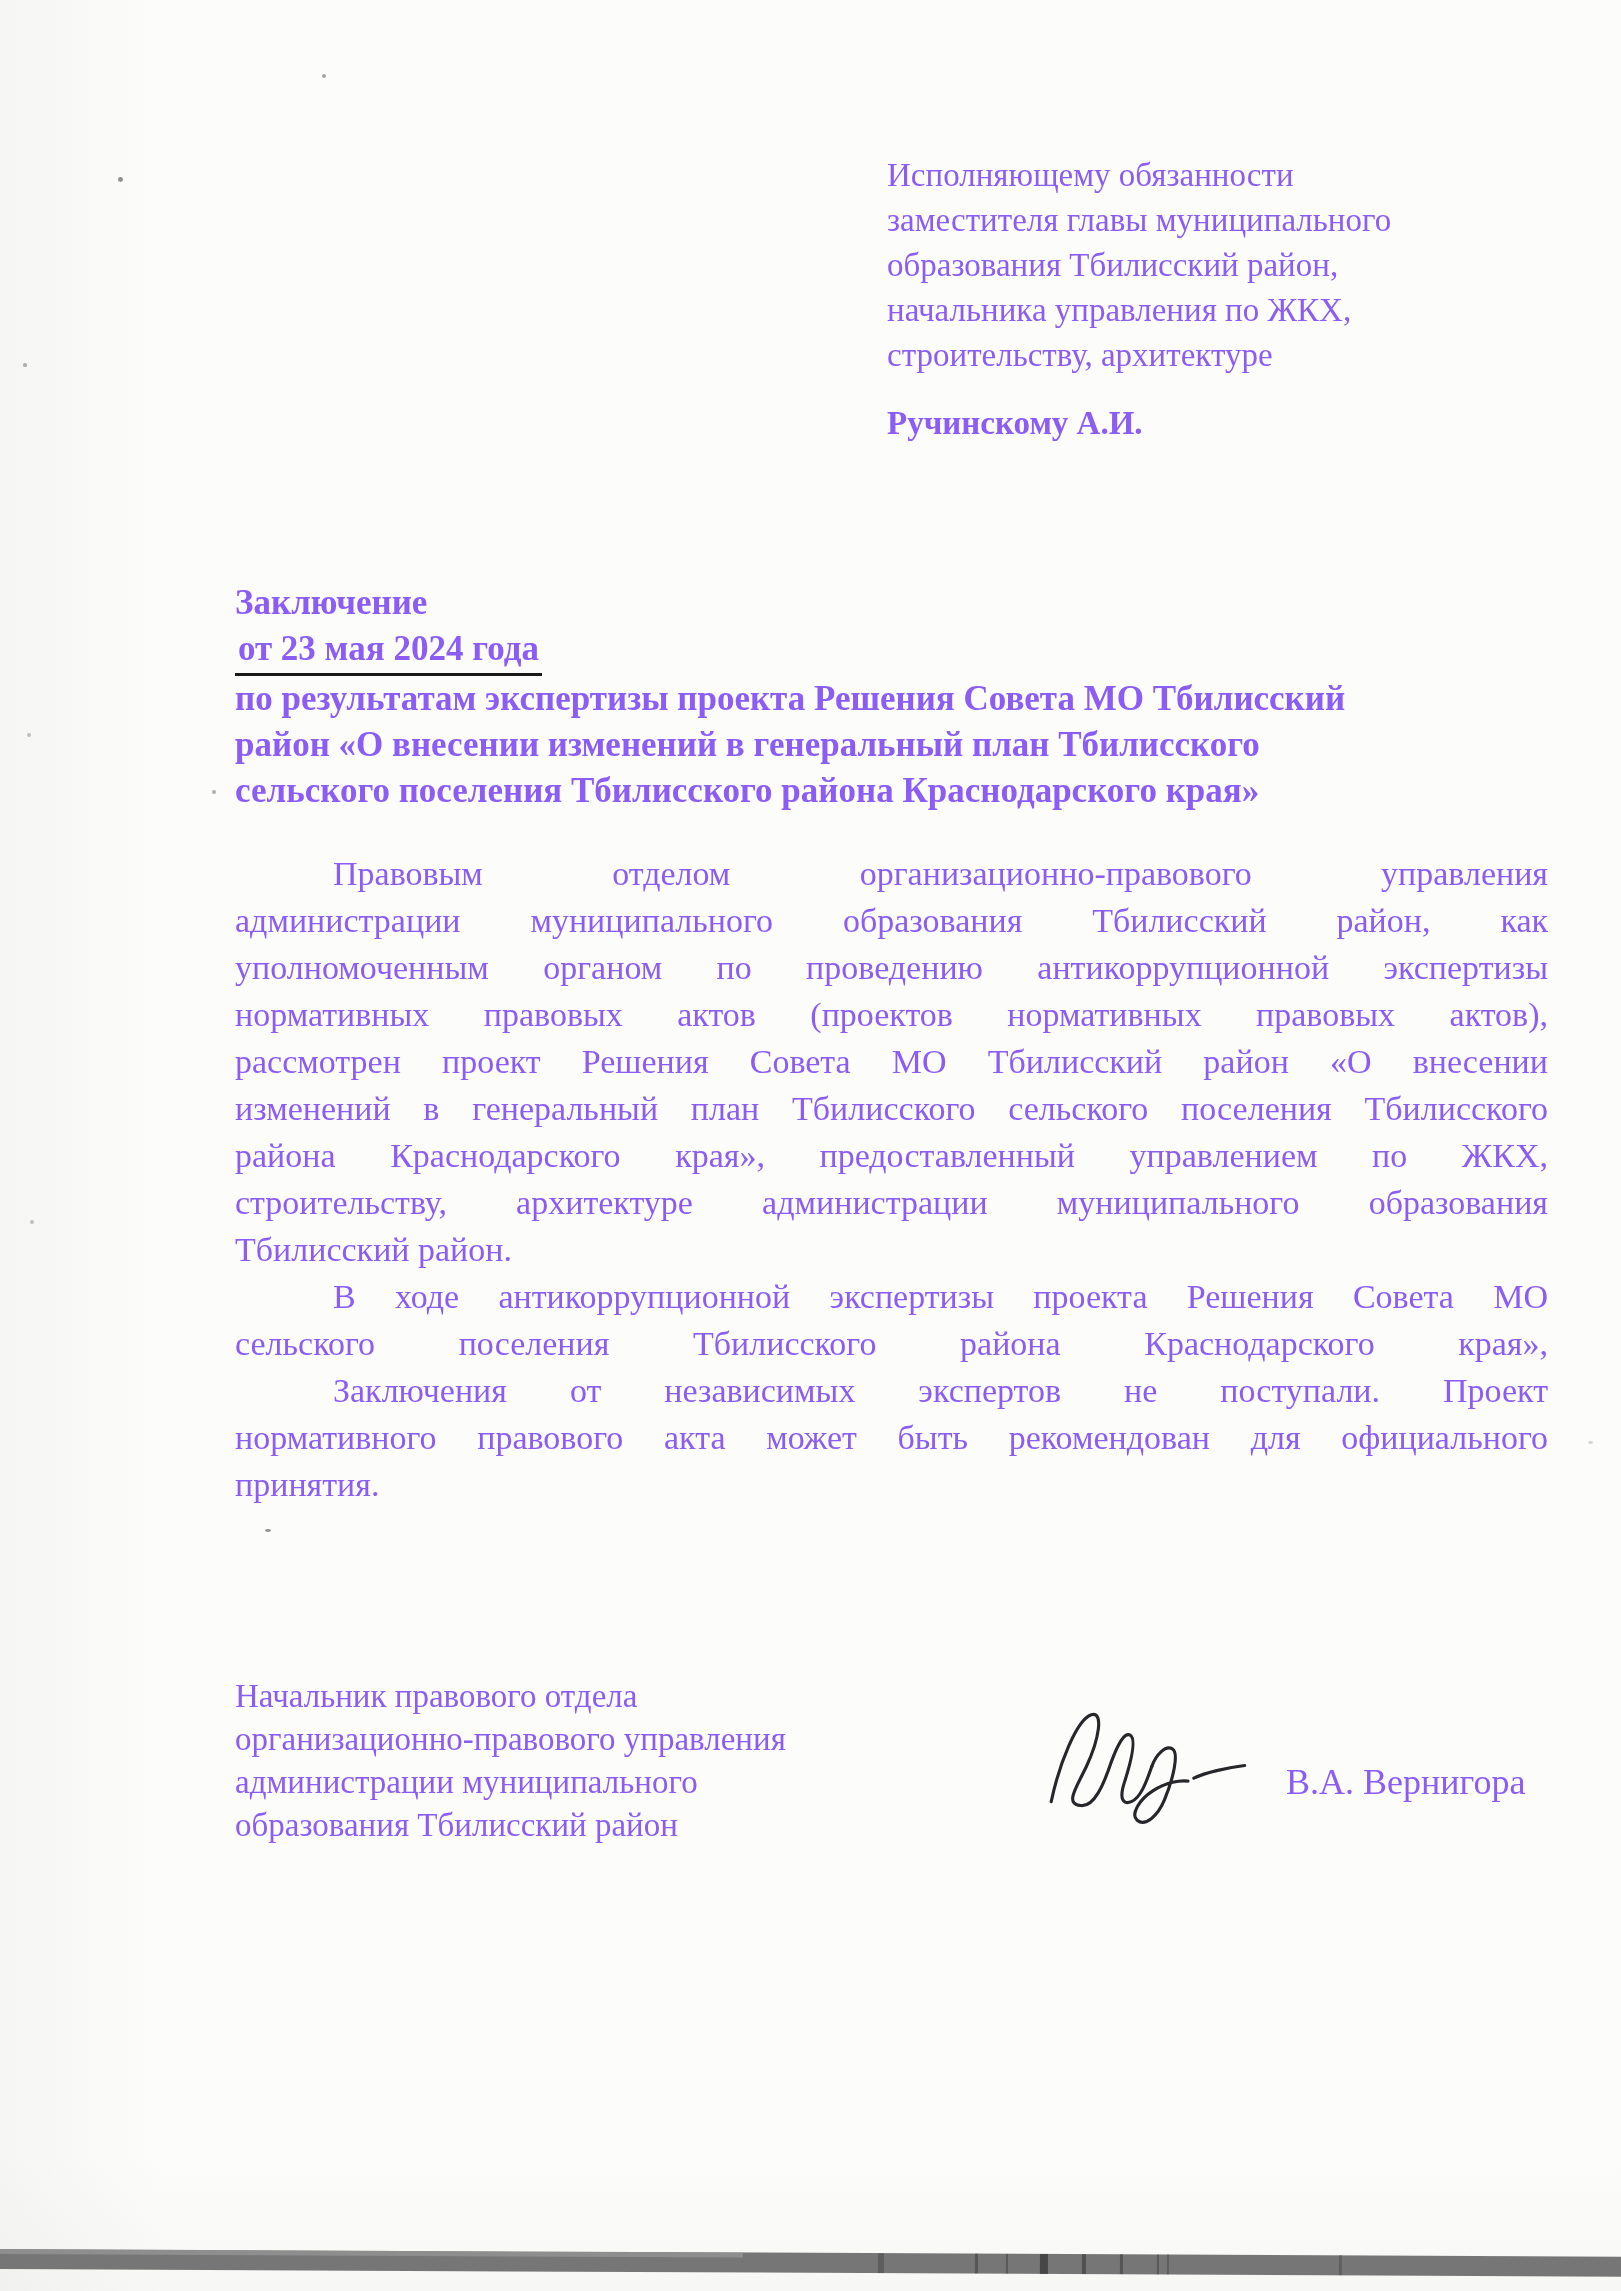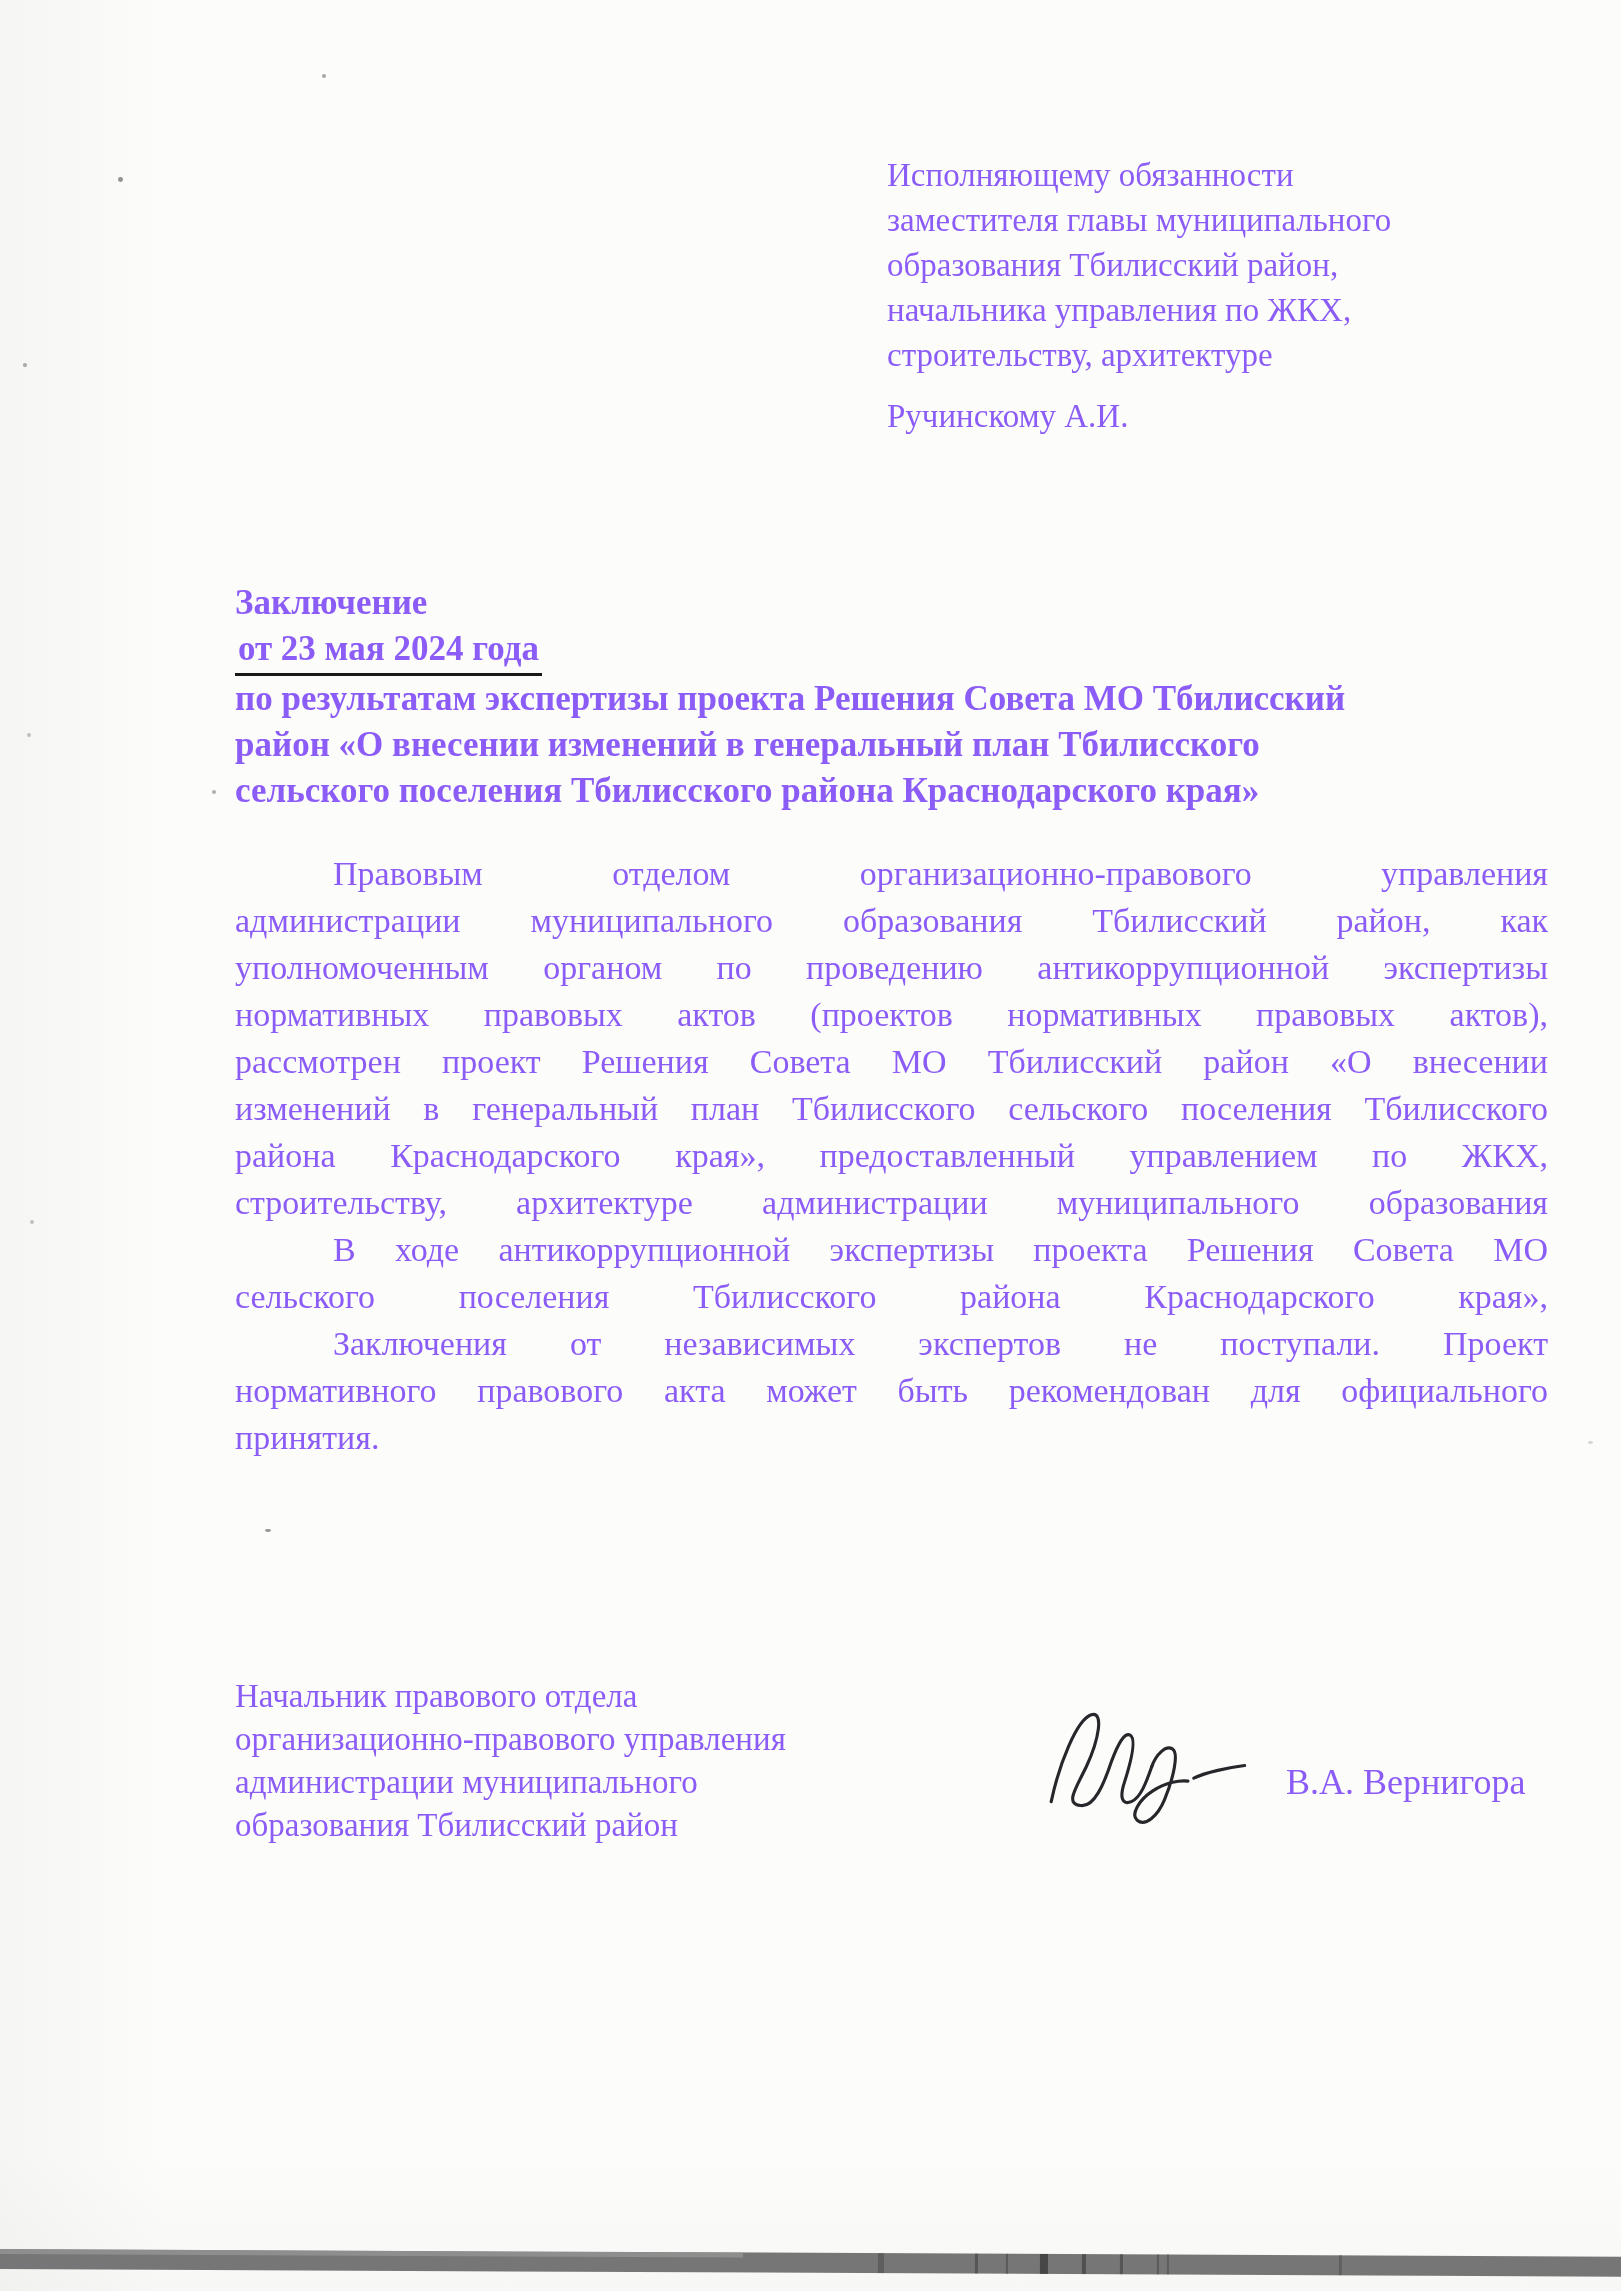--- a/index.html
+++ b/index.html
@@ -23,21 +23,21 @@
       linear-gradient(0deg, rgba(160,158,152,0.05), rgba(0,0,0,0) 6%);
     pointer-events: none;
   }
 
   .addressee {
     position: absolute;
     left: 887px; top: 153px; width: 549px;
     font-size: 33px; line-height: 45px;
     text-align: left;
   }
-  .addressee-name { margin-top: 16px; }
+  .addressee-name { margin-top: 23px; font-weight: bold; }
 
   .title-block {
     position: absolute;
     left: 235px; top: 580px; width: 1313px;
     font-size: 35px; line-height: 46px;
     font-weight: 700;
     text-align: left;
   }
   .date-underline {
     display: inline-block;
@@ -110,20 +110,21 @@
   <div class="body-text">
 
     <div class="jline firstline">Правовым отделом организационно-правового управления</div>
     <div class="jline">администрации муниципального образования Тбилисский район, как</div>
     <div class="jline">уполномоченным органом по проведению антикоррупционной экспертизы</div>
     <div class="jline">нормативных правовых актов (проектов нормативных правовых актов),</div>
     <div class="jline">рассмотрен проект Решения Совета МО Тбилисский район «О внесении</div>
     <div class="jline">изменений в генеральный план Тбилисского сельского поселения Тбилисского</div>
     <div class="jline">района Краснодарского края», предоставленный управлением по ЖКХ,</div>
     <div class="jline">строительству, архитектуре администрации муниципального образования</div>
+    <div class="lastline">Тбилисский район.</div>
 
     <div class="jline firstline">В ходе антикоррупционной экспертизы проекта Решения Совета МО</div>
     <div class="jline">сельского поселения Тбилисского района Краснодарского края»,</div>
 
     <div class="jline firstline">Заключения от независимых экспертов не поступали. Проект</div>
     <div class="jline">нормативного правового акта может быть рекомендован для официального</div>
     <div class="lastline">принятия.</div>
   </div>
 
   <div class="sig-block">

